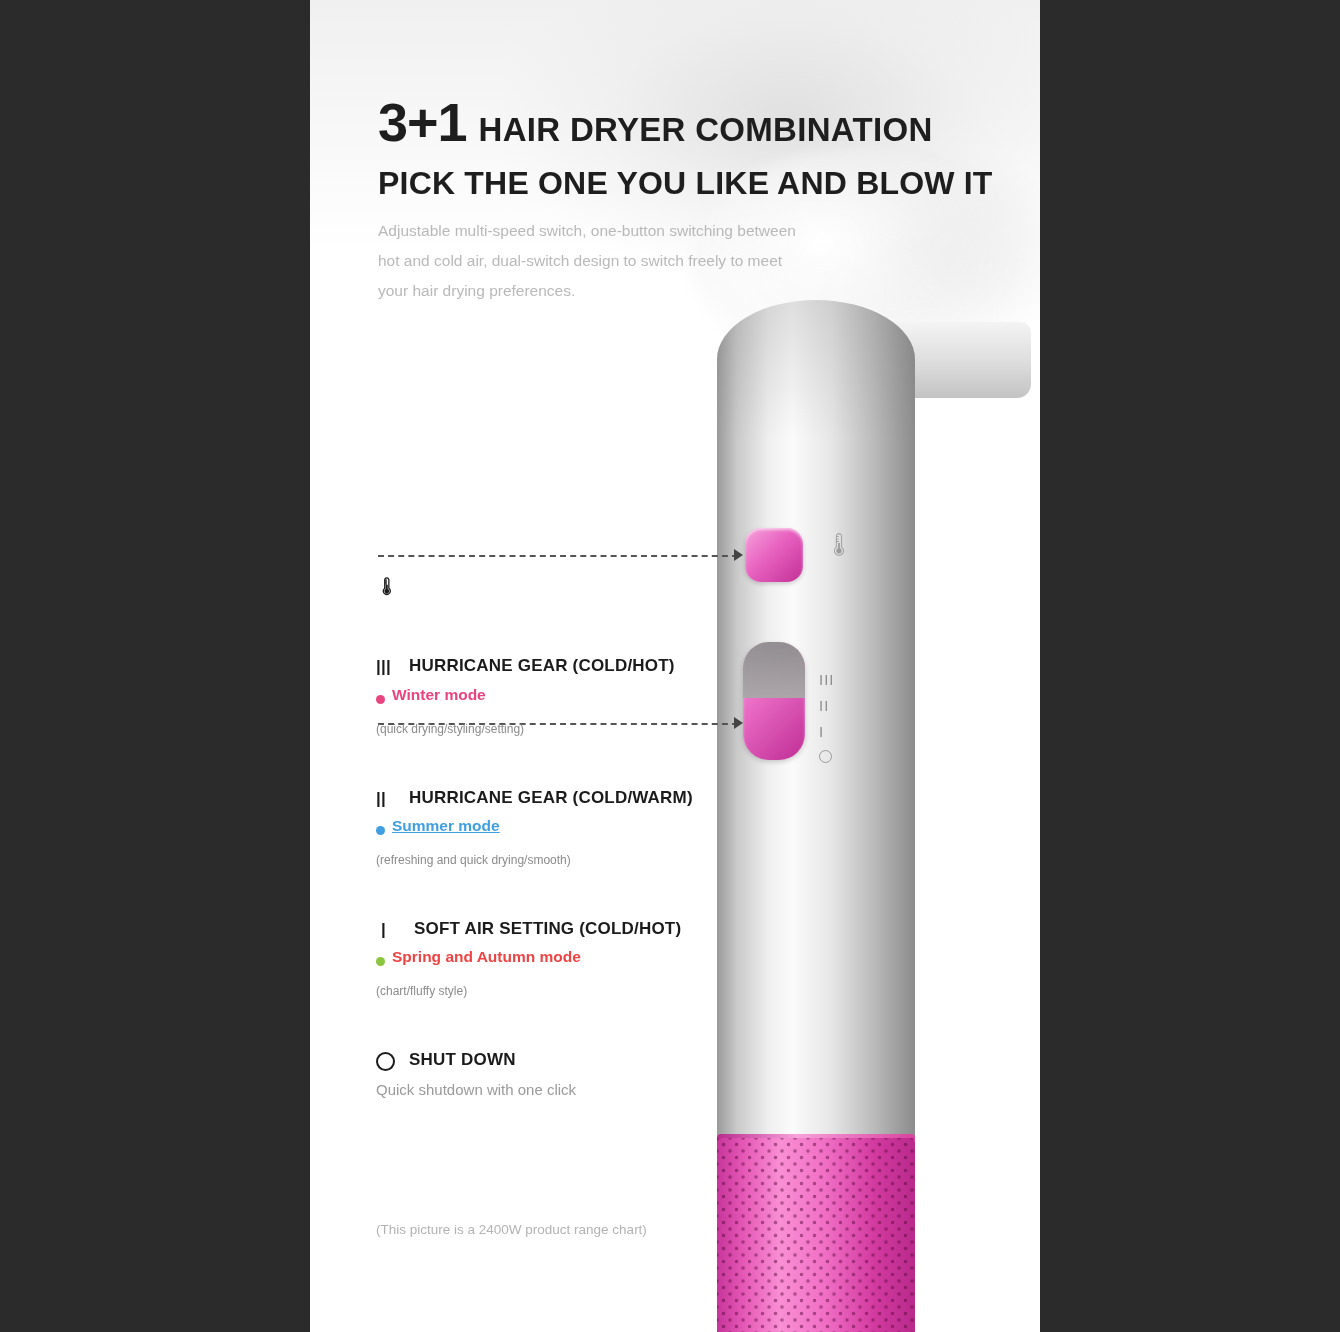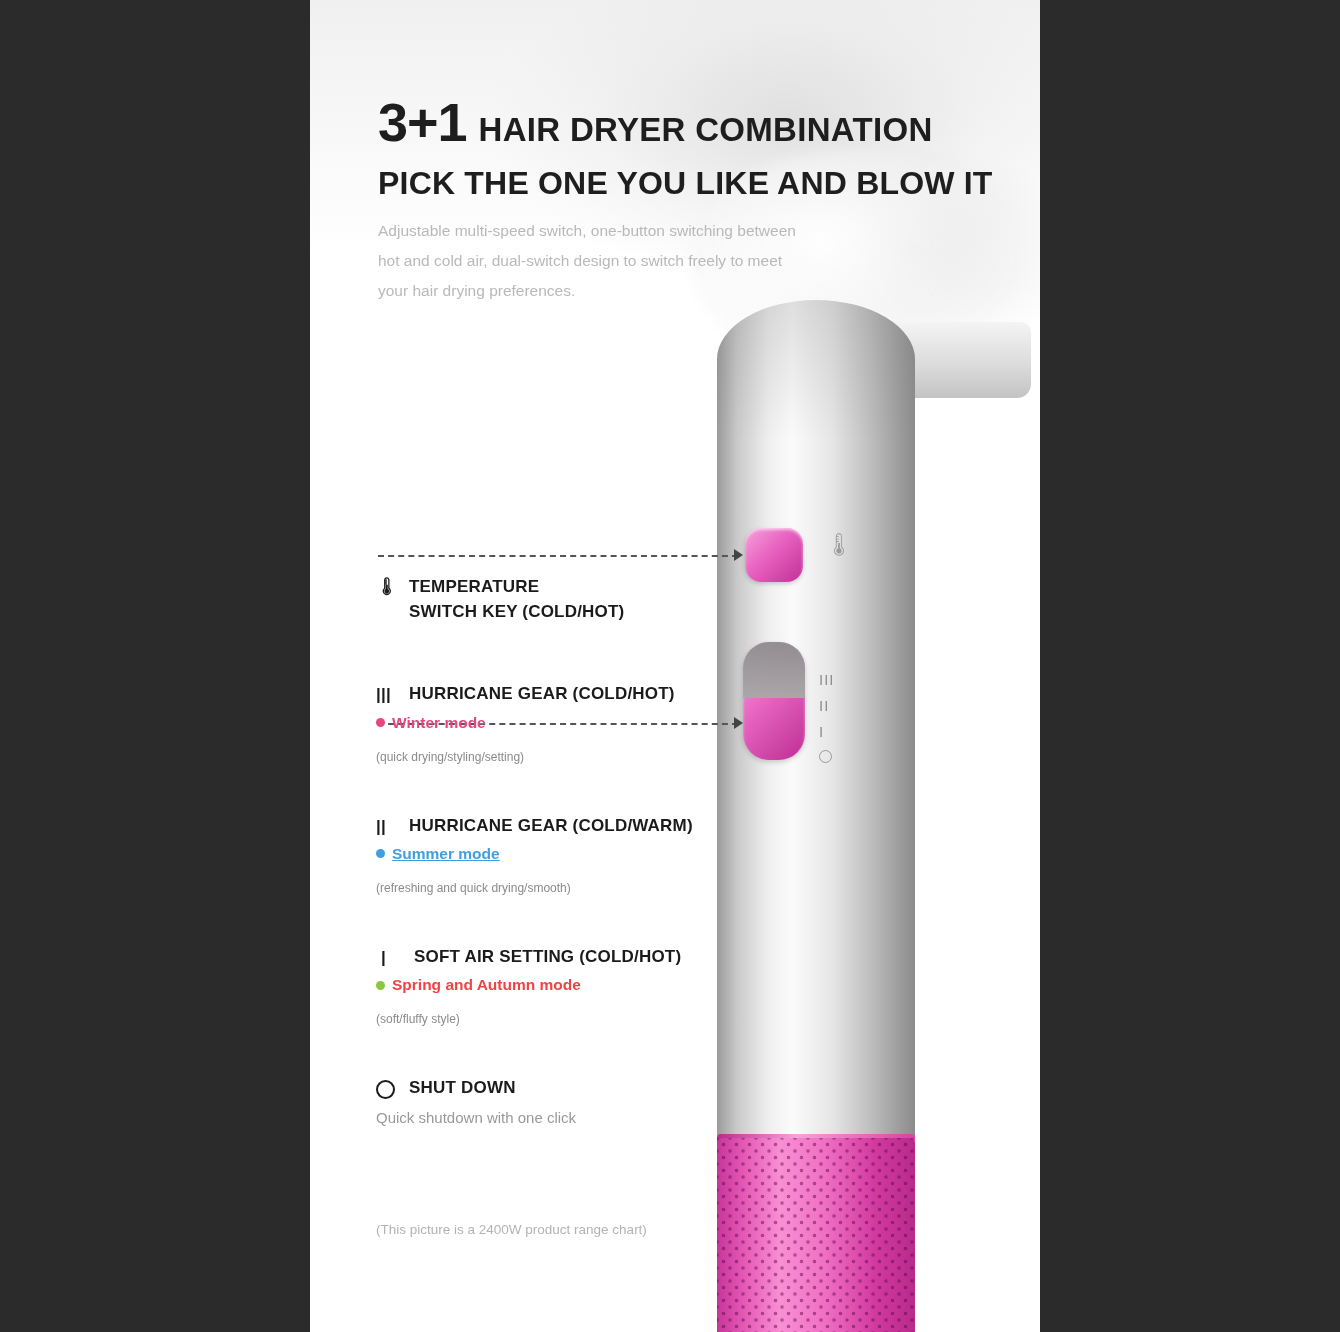--- a/index.html
+++ b/index.html
@@ -260,21 +260,21 @@
   }
   .feat-title .two-line {
     line-height: 1.45;
   }
   .mode-line {
     margin-top: 8px;
     margin-left: 0;
     font-size: 15.5px;
     font-weight: 600;
     display: flex;
-    align-items: center;
+    align-items: flex-end;
     gap: 7px;
   }
   .dot {
     width: 9px; height: 9px; border-radius: 50%;
     display: inline-block;
   }
   .mode-desc {
     margin-top: 18px;
     font-size: 12px;
     color: #8b8b8b;
@@ -354,24 +354,20 @@
       </div>
       <div class="h2">PICK THE ONE YOU LIKE AND BLOW IT</div>
       <div class="subtext">Adjustable multi-speed switch, one-button switching between hot and cold air, dual-switch design to switch freely to meet your hair drying preferences.</div>
     </div>
 
     <div class="features">
 
       <div class="feat">
         <div class="feat-title">
           <span class="glyph thermo">🌡</span>
-          <span class="two-line">
-            <span>TEMPERATURE</span><br>
-            <span>SWITCH KEY (COLD/HOT)</span>
-          </span>
         </div>
       </div>
 
       <div class="feat blk">
         <div class="feat-title">
           <span class="glyph">|||</span>
           <span>HURRICANE GEAR (COLD/HOT)</span>
         </div>
         <div class="mode-line" style="color:#e8447f;">
           <span class="dot" style="background:#e8447f;"></span>
@@ -394,21 +390,21 @@
 
       <div class="feat blk-sm">
         <div class="feat-title">
           <span class="glyph" style="padding-left:5px;">|</span>
           <span>SOFT AIR SETTING (COLD/HOT)</span>
         </div>
         <div class="mode-line" style="color:#ef4444;">
           <span class="dot" style="background:#8cc63f;"></span>
           <span>Spring and Autumn mode</span>
         </div>
-        <div class="mode-desc">(soft/fluffy style)</div>
+        <div class="mode-desc">(chart/fluffy style)</div>
       </div>
 
       <div class="feat blk-sm">
         <div class="feat-title">
           <span class="glyph"><span class="circle-glyph"></span></span>
           <span>SHUT DOWN</span>
         </div>
         <div class="shutdown-desc">Quick shutdown with one click</div>
       </div>
 

